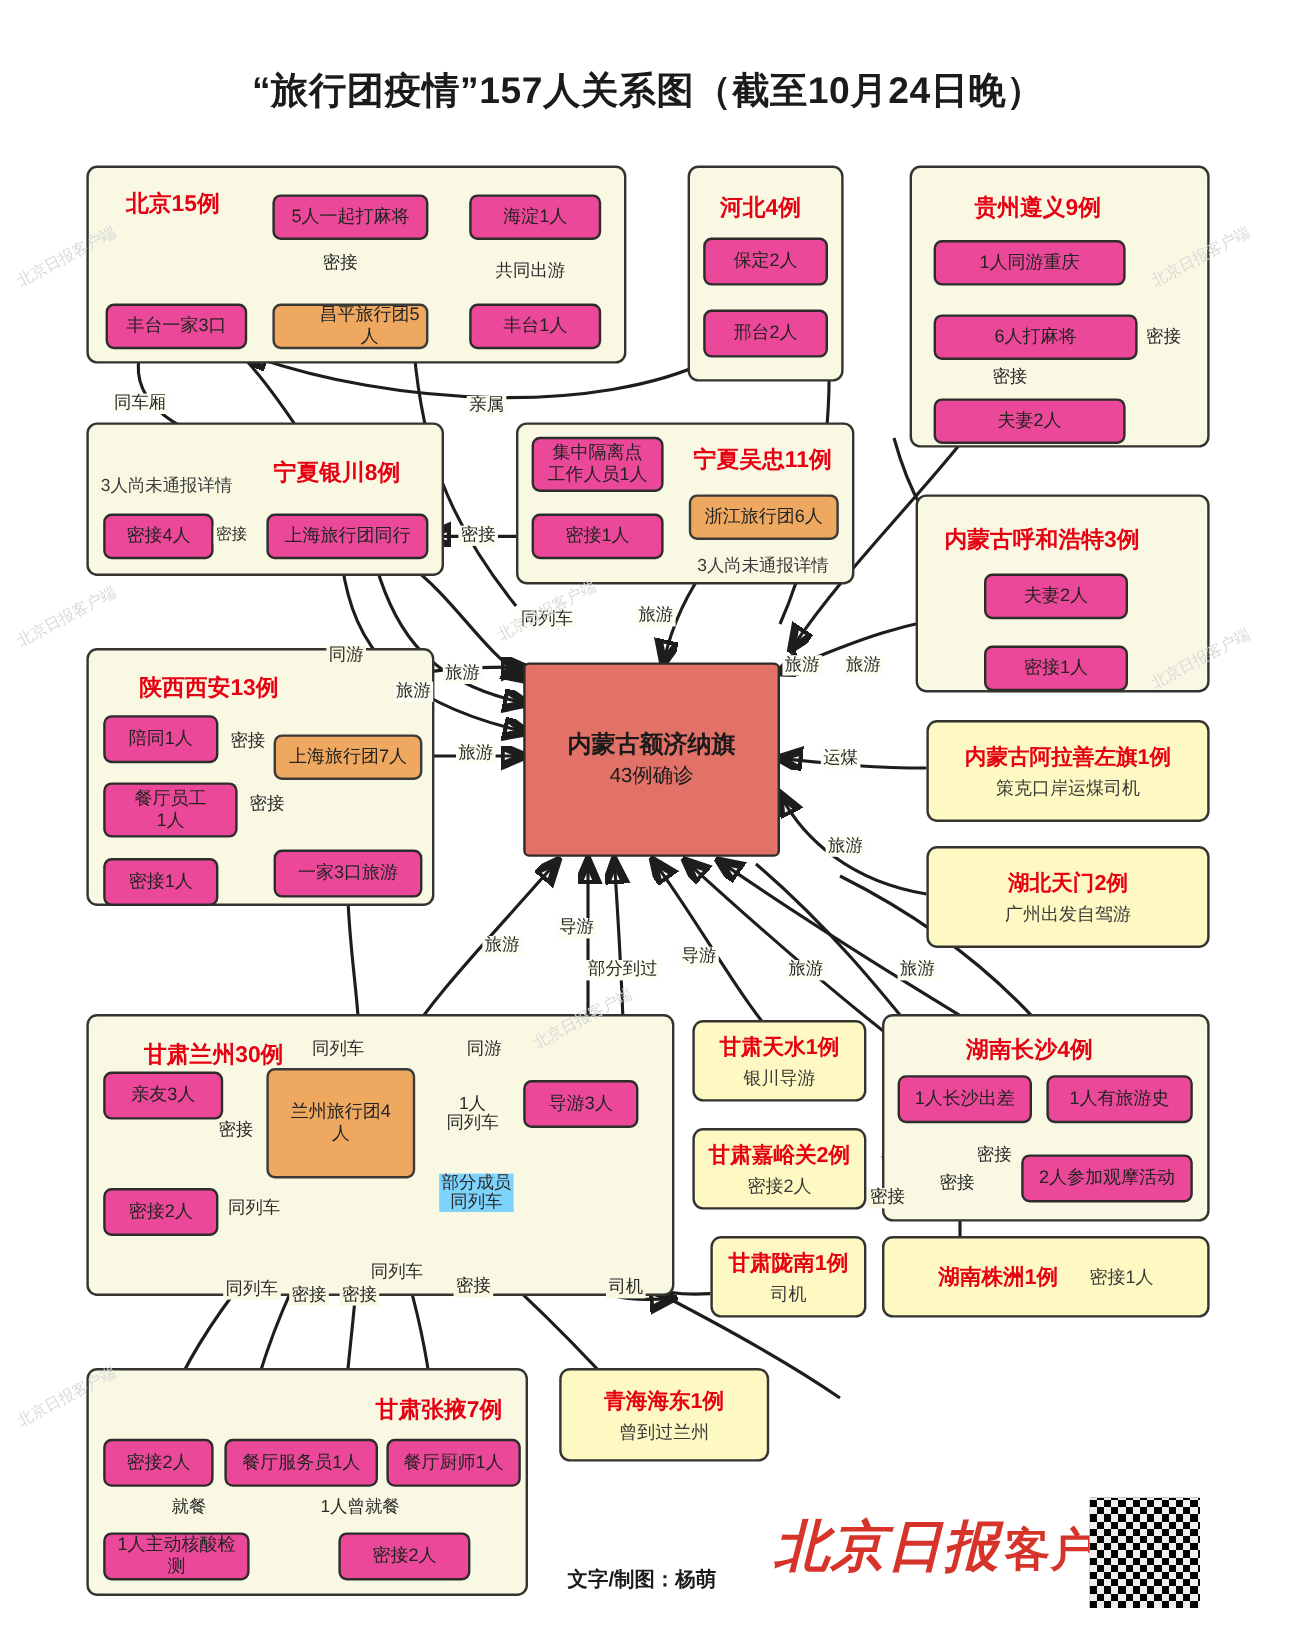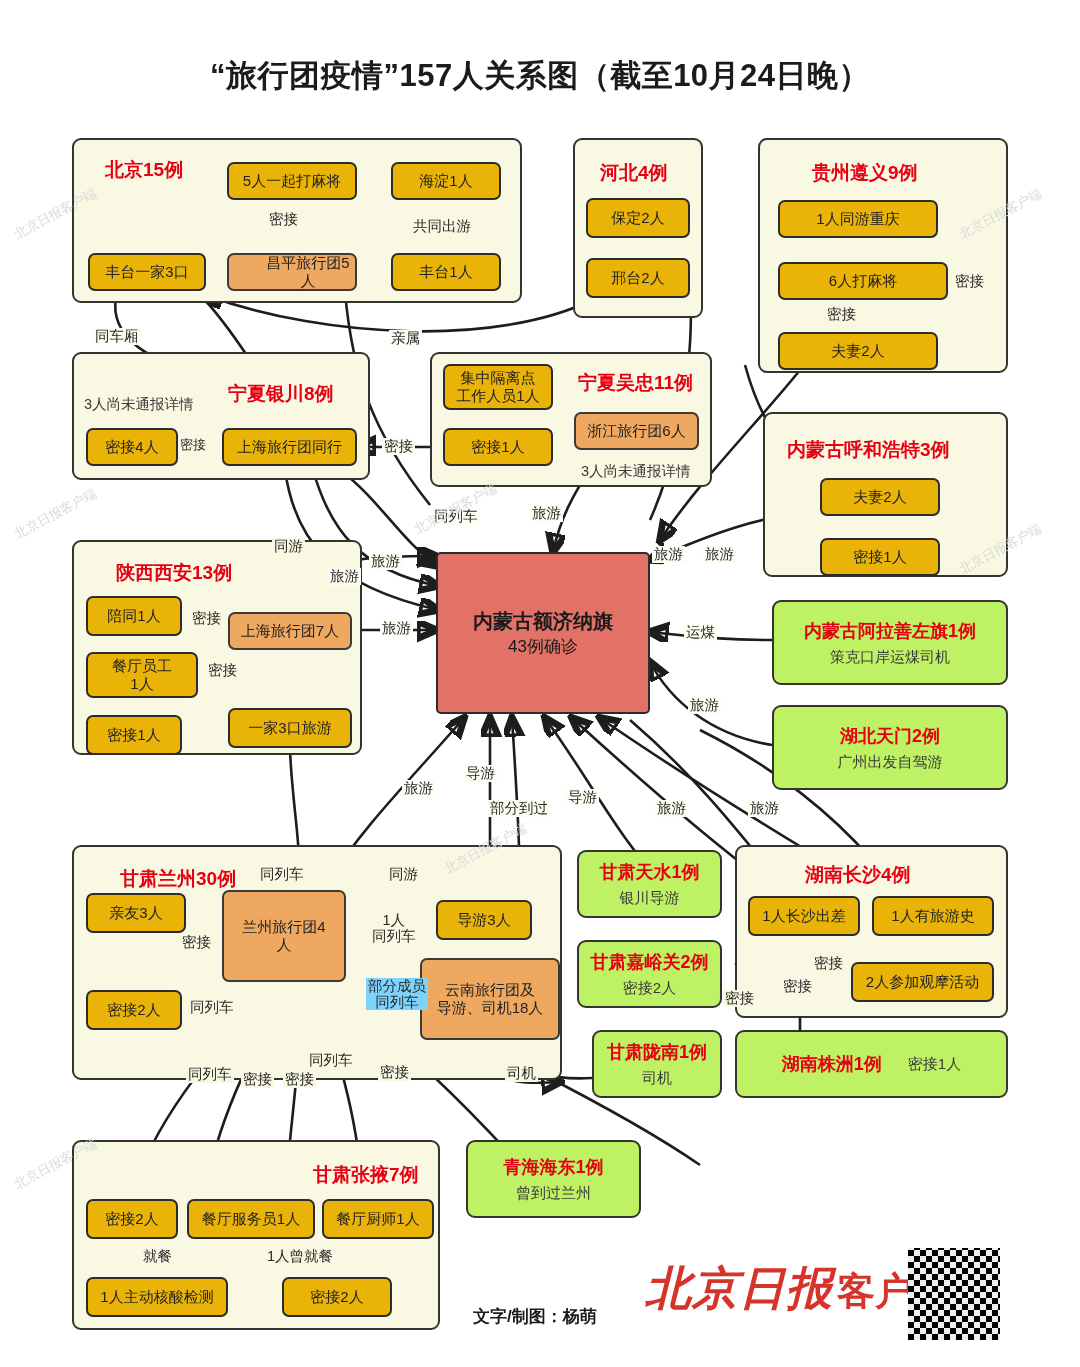--- a/index.html
+++ b/index.html
@@ -28,35 +28,35 @@
   .cluster-title{
     position:absolute;color:#e60012;font-weight:bold;font-size:19px;white-space:nowrap;
   }
   .cluster-note{
     position:absolute;color:#3a3a38;font-size:14.5px;white-space:nowrap;
   }
 
   
   .node{
     position:absolute;box-sizing:border-box;
-    background:#eab308;border:2.2px solid #2c2c2a;border-radius:7px;
+    background:#ec4899;border:2.2px solid #2c2c2a;border-radius:7px;
     display:flex;align-items:center;justify-content:center;text-align:center;
     font-size:15px;line-height:1.2;color:#232322;padding:2px 4px;
   }
   .node.orange{background:#efa860;border-color:#3a3a38;}
   .node.hub{
     background:#e27167;border:2.2px solid #2c2c2a;border-radius:5px;
     flex-direction:column;color:#1a1a1a;
   }
   .hub .hub-l1{font-size:20px;font-weight:bold;}
   .hub .hub-l2{font-size:17px;margin-top:4px;}
 
   
   .sbox{
-    position:absolute;box-sizing:border-box;background:#bef264;
+    position:absolute;box-sizing:border-box;background:#fef9c3;
     border:2.2px solid #333330;border-radius:9px;
     display:flex;flex-direction:column;align-items:center;justify-content:center;
     text-align:center;
   }
   .sbox .s-title{color:#e60012;font-weight:bold;font-size:18px;}
   .sbox .s-sub{color:#3a3a38;font-size:15px;margin-top:5px;}
   .sbox.row{flex-direction:row;gap:26px;}
 
   
   .elabel{
@@ -282,24 +282,20 @@
 
   <div class="cluster" style="left:72px;top:845px;width:490px;height:235px;"></div>
   <div class="cluster-title" style="left:120px;top:866px;">甘肃兰州30例</div>
   <div class="node" style="left:86px;top:893px;width:100px;height:40px;">亲友3人</div>
   <div class="node" style="left:86px;top:990px;width:96px;height:40px;">密接2人</div>
   <div class="node orange" style="left:222px;top:890px;width:124px;height:92px;">
     <span style="white-space:pre-line;">兰州旅行团4
 人</span>
   </div>
   <div class="node" style="left:436px;top:900px;width:96px;height:40px;">导游3人</div>
-  <div class="node orange" style="left:420px;top:958px;width:140px;height:82px;">
-    <span style="white-space:pre-line;">云南旅行团及
-导游、司机18人</span>
-  </div>
   <div class="elabel" style="left:258px;top:866px;background:#f8f8e3;">同列车</div>
   <div class="elabel" style="left:387px;top:866px;background:#f8f8e3;">同游</div>
   <div class="elabel" style="left:180px;top:934px;background:#f8f8e3;">密接</div>
   <div class="elabel two" style="left:370px;top:912px;background:#f8f8e3;white-space:pre-line;">1人
 同列车</div>
   <div class="elabel two" style="left:366px;top:978px;background:#7dd3fc;white-space:pre-line;">部分成员
 同列车</div>
   <div class="elabel" style="left:188px;top:999px;background:#f8f8e3;">同列车</div>
   <div class="elabel" style="left:186px;top:1066px;background:#f8f8e3;">同列车</div>
   <div class="elabel" style="left:241px;top:1071px;background:#f8f8e3;">密接</div>
@@ -333,21 +329,21 @@
   <div class="sbox row" style="left:735px;top:1030px;width:273px;height:68px;">
     <div class="s-title">湖南株洲1例</div>
     <div class="s-sub" style="margin-top:0;">密接1人</div>
   </div>
 
   <div class="cluster" style="left:72px;top:1140px;width:368px;height:190px;"></div>
   <div class="cluster-title" style="left:313px;top:1162px;">甘肃张掖7例</div>
   <div class="node" style="left:86px;top:1199px;width:92px;height:40px;">密接2人</div>
   <div class="node" style="left:187px;top:1199px;width:128px;height:40px;">餐厅服务员1人</div>
   <div class="node" style="left:322px;top:1199px;width:112px;height:40px;">餐厅厨师1人</div>
-  <div class="node" style="left:86px;top:1277px;width:142px;height:40px;">1人主动核酸检测</div>
+  <div class="node" style="left:86px;top:1277px;width:122px;height:40px;">1人主动核酸检测</div>
   <div class="node" style="left:282px;top:1277px;width:110px;height:40px;">密接2人</div>
   <div class="elabel" style="left:141px;top:1248px;background:#f8f8e3;">就餐</div>
   <div class="elabel" style="left:265px;top:1248px;background:#f8f8e3;">1人曾就餐</div>
 
   <div class="sbox" style="left:466px;top:1140px;width:175px;height:78px;">
     <div class="s-title">青海海东1例</div>
     <div class="s-sub">曾到过兰州</div>
   </div>
 
 

